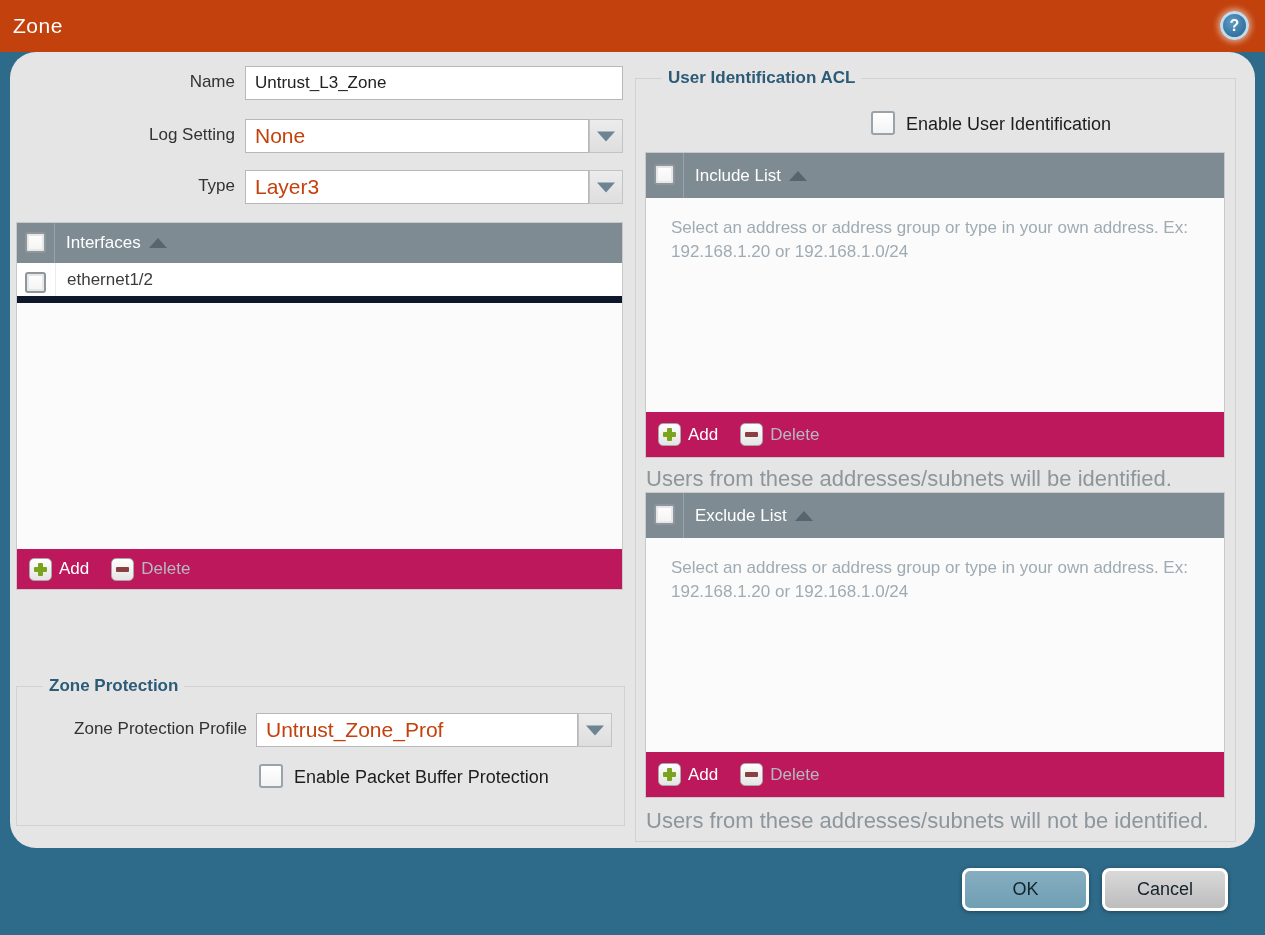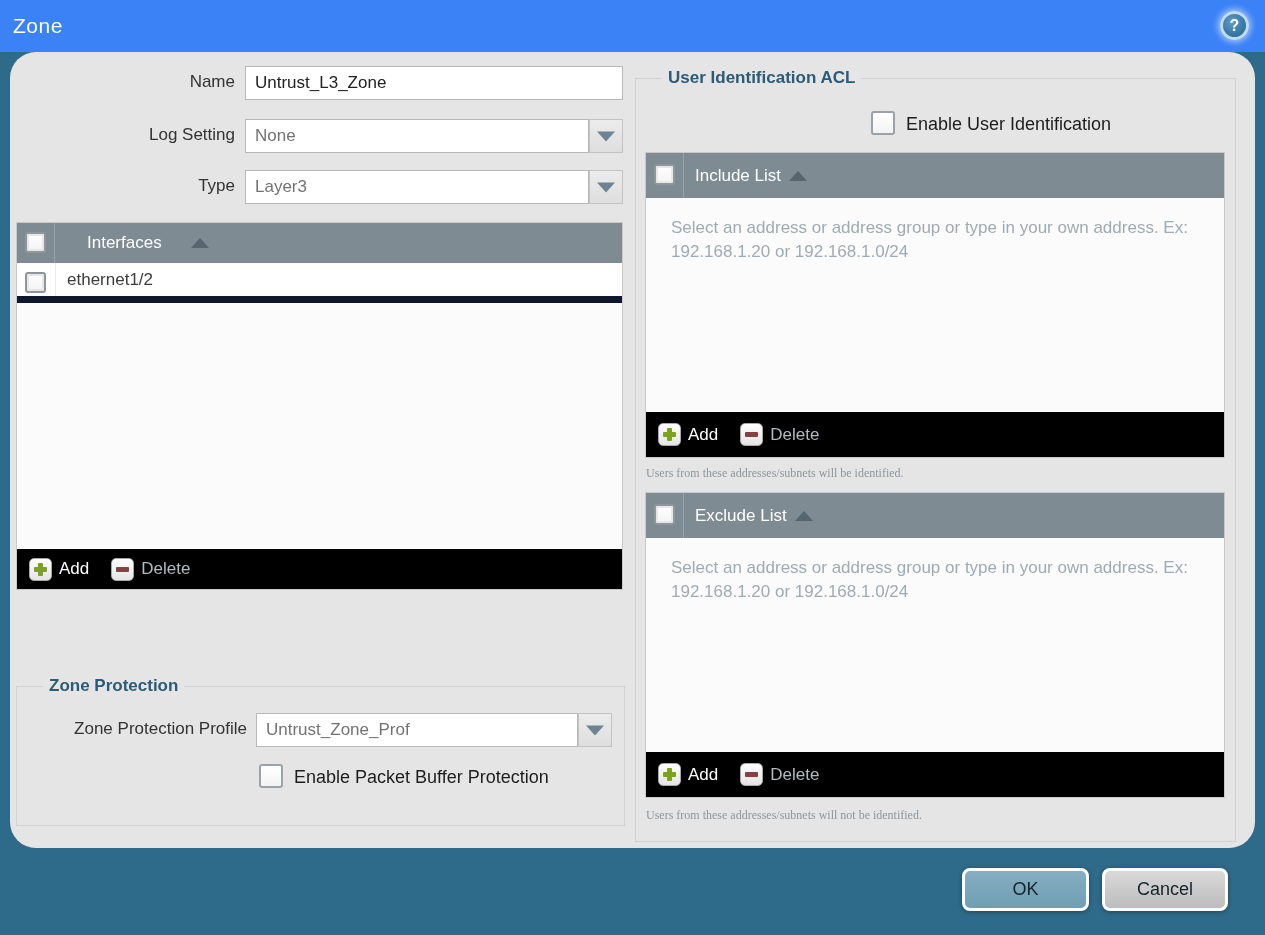--- a/index.html
+++ b/index.html
@@ -5,41 +5,41 @@
   * { margin:0; padding:0; box-sizing:border-box; }
   html,body { width:1265px; height:935px; overflow:hidden; }
   body {
     font-family:"Liberation Sans", sans-serif;
     background:#2e6a89;
     position:relative;
     color:#333;
     font-size:15px;
   }
   
-  .titlebar { position:absolute; left:0; top:0; width:1265px; height:52px; background:#3b82f6; }
+  .titlebar { position:absolute; left:0; top:0; width:1265px; height:52px; background:#c2410c; }
   .titlebar .title { position:absolute; left:13px; top:14px; font-size:21px; font-weight:400; color:#ffffff; letter-spacing:.5px; }
   .help-icon {
     position:absolute; right:16px; top:11px; width:29px; height:29px; border-radius:50%;
     background:radial-gradient(circle at 40% 35%, #5e9cc6 0%, #3c7ba7 55%, #2a6691 100%);
     border:3px solid #c3dcec;
     box-shadow:0 0 6px 2px rgba(255,255,255,.55);
     color:#ffffff; font-weight:bold; font-size:16px; text-align:center; line-height:23px; cursor:pointer;
   }
   
   .dialog { position:absolute; left:10px; top:52px; width:1245px; height:796px; background:#e5e5e5;border-radius:26px; }
 
   
   .form-label { position:absolute; width:225px; text-align:right; font-size:17px; color:#333; }
   .text-input {
     position:absolute; height:34px; background:#ffffff; border:1px solid #b8b8b8;
     font-family:"Liberation Sans", sans-serif; font-size:17px; color:#222; padding:0 9px; outline:none;
   }
   .combo-text {
     position:absolute; height:34px; background:#ffffff; border:1px solid #b8b8b8;
-    font-size:17px; color:#737373; padding:0 9px; line-height:32px; white-space:nowrap; overflow:hidden;
+    font-size:21px; color:#c2410c; padding:0 9px; line-height:32px; white-space:nowrap; overflow:hidden;
   }
   .combo-arrow {
     position:absolute; width:34px; height:34px; background:linear-gradient(#ececec,#dedede);
     border:1px solid #c3c3c3; cursor:pointer;
   }
   .combo-arrow::after {
     content:""; position:absolute; left:50%; top:50%; transform:translate(-50%,-45%);
     width:0; height:0; border-left:9px solid transparent; border-right:9px solid transparent;
     border-top:10px solid #6d8492;
   }
@@ -59,21 +59,21 @@
   .grid-cbcell { position:relative; width:38px; align-self:stretch; border-right:1px solid #99a3a9; flex:none; }
   .grid-header-label { margin-left:11px; font-size:17px; color:#ffffff; }
   .sort-asc {
     display:inline-block; margin-left:8px; width:0; height:0;
     border-left:9px solid transparent; border-right:9px solid transparent;
     border-bottom:10px solid #56656e;
   }
   .grid-row { position:absolute; left:0; right:0; height:40px; background:#ffffff; border-bottom:7px solid #0f172a; display:flex; align-items:center; cursor:pointer; }
   .grid-row .rowline { position:absolute; left:38px; top:0; bottom:0; width:1px; background:#ededed; }
   .grid-row-label { margin-left:50px; font-size:17px; color:#3c3c3c; }
-  .grid-footer { position:absolute; left:0; right:0; bottom:0; background:#000000; display:flex; align-items:center; }
+  .grid-footer { position:absolute; left:0; right:0; bottom:0; background:#be185d; display:flex; align-items:center; }
   .placeholder-text { position:absolute; color:#9fabb3; font-size:17px; line-height:24px; }
 
   
   .tool-btn { display:flex; align-items:center; margin-left:12px; cursor:pointer; }
   .tool-icon {
     position:relative; width:23px; height:23px; border-radius:5px;
     background:linear-gradient(#ffffff,#e4e4e4); border:1px solid #a7a7a7; flex:none;
   }
   .tool-icon .h { position:absolute; left:4px; right:4px; top:50%; margin-top:-2.5px; height:5px; border-radius:1px; }
   .tool-icon .v { position:absolute; top:4px; bottom:4px; left:50%; margin-left:-2.5px; width:5px; border-radius:1px; }
@@ -82,21 +82,21 @@
   .tool-label { margin-left:7px; font-size:17px; }
   .tool-label.on { color:#ffffff; }
   .tool-label.off { color:#b3bac0; }
 
   
   .group { position:absolute; border:1px solid #d2d2d2; }
   .group-legend {
     position:absolute; top:-11px; left:26px; padding:0 6px; background:#e5e5e5;
     font-weight:bold; font-size:17px; color:#2b5b77; white-space:nowrap;
   }
-  .caption { position:absolute; color:#8d969c; font-size:12px;font-family:Liberation Serif, serif; }
+  .caption { position:absolute; color:#8d969c; font-size:22px; }
   .cb-label { position:absolute; font-size:18px; color:#1d1d1d; }
 
   
   .btn {
     position:absolute; height:43px; border-radius:8px; border:3px solid #ffffff;
     font-family:"Liberation Sans", sans-serif; font-size:18px; color:#15232b; cursor:pointer;
     box-shadow:0 1px 4px rgba(0,0,0,.35); text-align:center;
   }
   .btn-ok { left:962px; top:868px; width:127px; background:linear-gradient(#86aec1,#6f9fb4); }
   .btn-cancel { left:1102px; top:868px; width:126px; background:linear-gradient(#d9d9d9,#bdbdbd); }
@@ -116,21 +116,21 @@
 
   <span class="form-label" style="left:0px; top:73px;">Log Setting</span>
   <div class="combo-text" style="left:235px; top:67px; width:344px;">None</div>
   <div class="combo-arrow" style="left:579px; top:67px;"></div>
 
   <span class="form-label" style="left:0px; top:124px;">Type</span>
   <div class="combo-text" style="left:235px; top:118px; width:344px;">Layer3</div>
   <div class="combo-arrow" style="left:579px; top:118px;"></div>
 
   <div class="grid" style="left:6px; top:170px; width:607px; height:368px;">
-    <div class="grid-header" style="height:40px;gap:21px;">
+    <div class="grid-header" style="height:40px;">
       <div class="grid-cbcell">
         <div class="cb inset" style="left:8px; top:9px; width:21px; height:21px;"></div>
       </div>
       <span class="grid-header-label">Interfaces</span>
       <span class="sort-asc"></span>
     </div>
     <div class="grid-row" style="top:40px;">
       <div class="cb inset" style="left:8px; top:9px; width:21px; height:21px;"></div>
       <div class="rowline"></div>
       <span class="grid-row-label">ethernet1/2</span>

